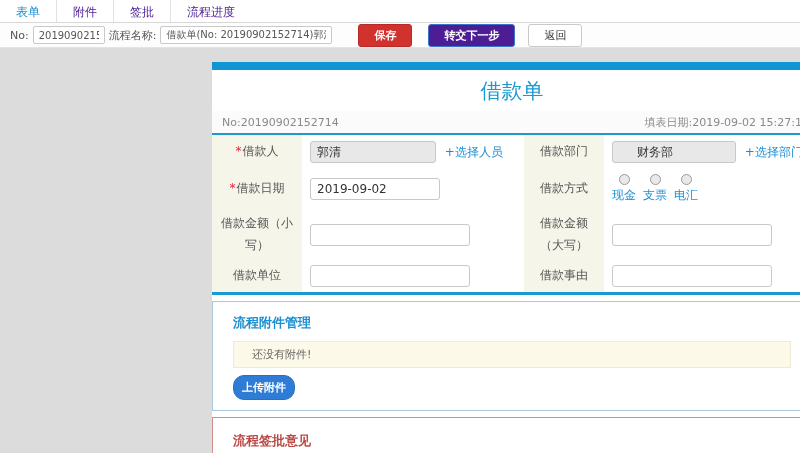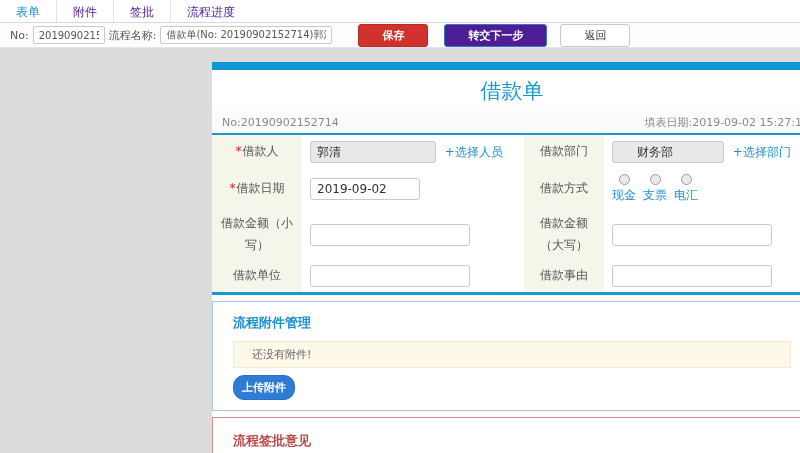--- a/index.html
+++ b/index.html
@@ -14,21 +14,21 @@
   .tab { padding:4px 16px; font-size:12px; color:#4c1d95; cursor:pointer; border-left:1px solid #e2e2e2; }
   .tab:first-child { border-left:none; }
   .tab.active { color:#1a8fd1; }
 
   
   .toolbar { display:flex; align-items:center; background:#fdfdfd; height:25px; padding:0 6px; border-bottom:1px solid #e4e4e4; }
   .tb-label { font-size:11px; color:#555; margin:0 4px; white-space:nowrap; }
   .tb-input { height:18px; border:1px solid #c9c9c9; border-radius:2px; font-size:10px; color:#555; padding:0 5px; background:#fff; font-family:inherit; }
   .no-input { width:72px; }
   .name-input { width:172px; }
-  .btn { font-size:11px; padding:3px 23px; border-radius:3px; border:1px solid transparent; cursor:pointer; white-space:nowrap; font-family:inherit; }
+  .btn { font-size:11px; padding:3px 15px; border-radius:3px; border:1px solid transparent; cursor:pointer; white-space:nowrap; font-family:inherit; }
   .btn-save { background:#d2322d; border-color:#b52b27; color:#fff; margin-left:26px; font-weight:bold; }
   .btn-next { background:#4c1d95; border-color:#3b74c4; color:#fff; margin-left:16px; font-weight:bold; }
   .btn-back { background:#fff; border-color:#c9c9c9; color:#333; margin-left:13px; }
 
   
   .content { position:relative; height:405px; background:#dcdcdc; }
   .panel { position:absolute; left:212px; top:14px; width:600px; min-height:400px; background:#fff; }
   .panel-topbar { height:8px; background:#0f96d2; }
   .form-title { text-align:center; color:#1b9ad2; font-size:21px; padding:7px 0 6px; font-weight:normal; }
   .info-bar { display:flex; justify-content:space-between; align-items:center; background:#fbfbfb; padding:4px 10px 3px; font-size:11px; color:#8a8a8a; border-bottom:2px solid #1b9ad2; white-space:nowrap; }
@@ -38,21 +38,21 @@
   .form-table td { vertical-align:middle; }
   td.lbl { background:#f6f5ea; text-align:center; color:#555; font-size:12px; padding:4px 6px; line-height:1.8; }
   td.lbl-1 { width:90px; }
   td.lbl-2 { width:80px; }
   td.fld { padding:5px 8px; }
   td.fld-1 { width:222px; }
   .row-a { height:34px; } .row-b { height:34px; } .row-c { height:42px; } .row-d { height:31px; }
   .req { color:#e23; margin-right:1px; }
   .f-input { height:22px; border:1px solid #c8c8c8; border-radius:3px; font-size:12px; color:#333; padding:2px 6px; background:#fff; vertical-align:middle; font-family:inherit; }
   .f-input.ro { background:#e8e8e8; }
-  .w-borrower { width:126px; } .w-date { width:110px; } .w-amount { width:160px; } .w-dept { width:112px;padding-left:24px; } .w-amount2 { width:160px; }
+  .w-borrower { width:126px; } .w-date { width:130px; } .w-amount { width:160px; } .w-dept { width:124px;padding-left:24px; } .w-amount2 { width:160px; }
   a.sel-link { color:#1a8fd1; text-decoration:none; font-size:12px; margin-left:5px; white-space:nowrap; }
   .radios { display:flex; align-items:center; gap:7px; }
   .radio-opt { display:inline-flex; align-items:center; gap:2px; color:#1a8fd1; font-size:12px; cursor:pointer;flex-direction:column; }
   .radio-circle { width:11px; height:11px; border-radius:50%; border:1px solid #9a9a9a; background:#e9e9e9; display:inline-block; }
 
   
   .sec { margin:6px 0 5px; }
   .sec-attach { border:1px solid #a9c6de; padding:8px 20px 10px; }
   .sec-head-blue { color:#1a8fd1; font-weight:bold; font-size:13px; margin:4px 0 9px; }
   .attach-empty { background:#fdf9e9; border:1px solid #f0ead3; padding:5px 18px; font-size:11px; color:#666; }

